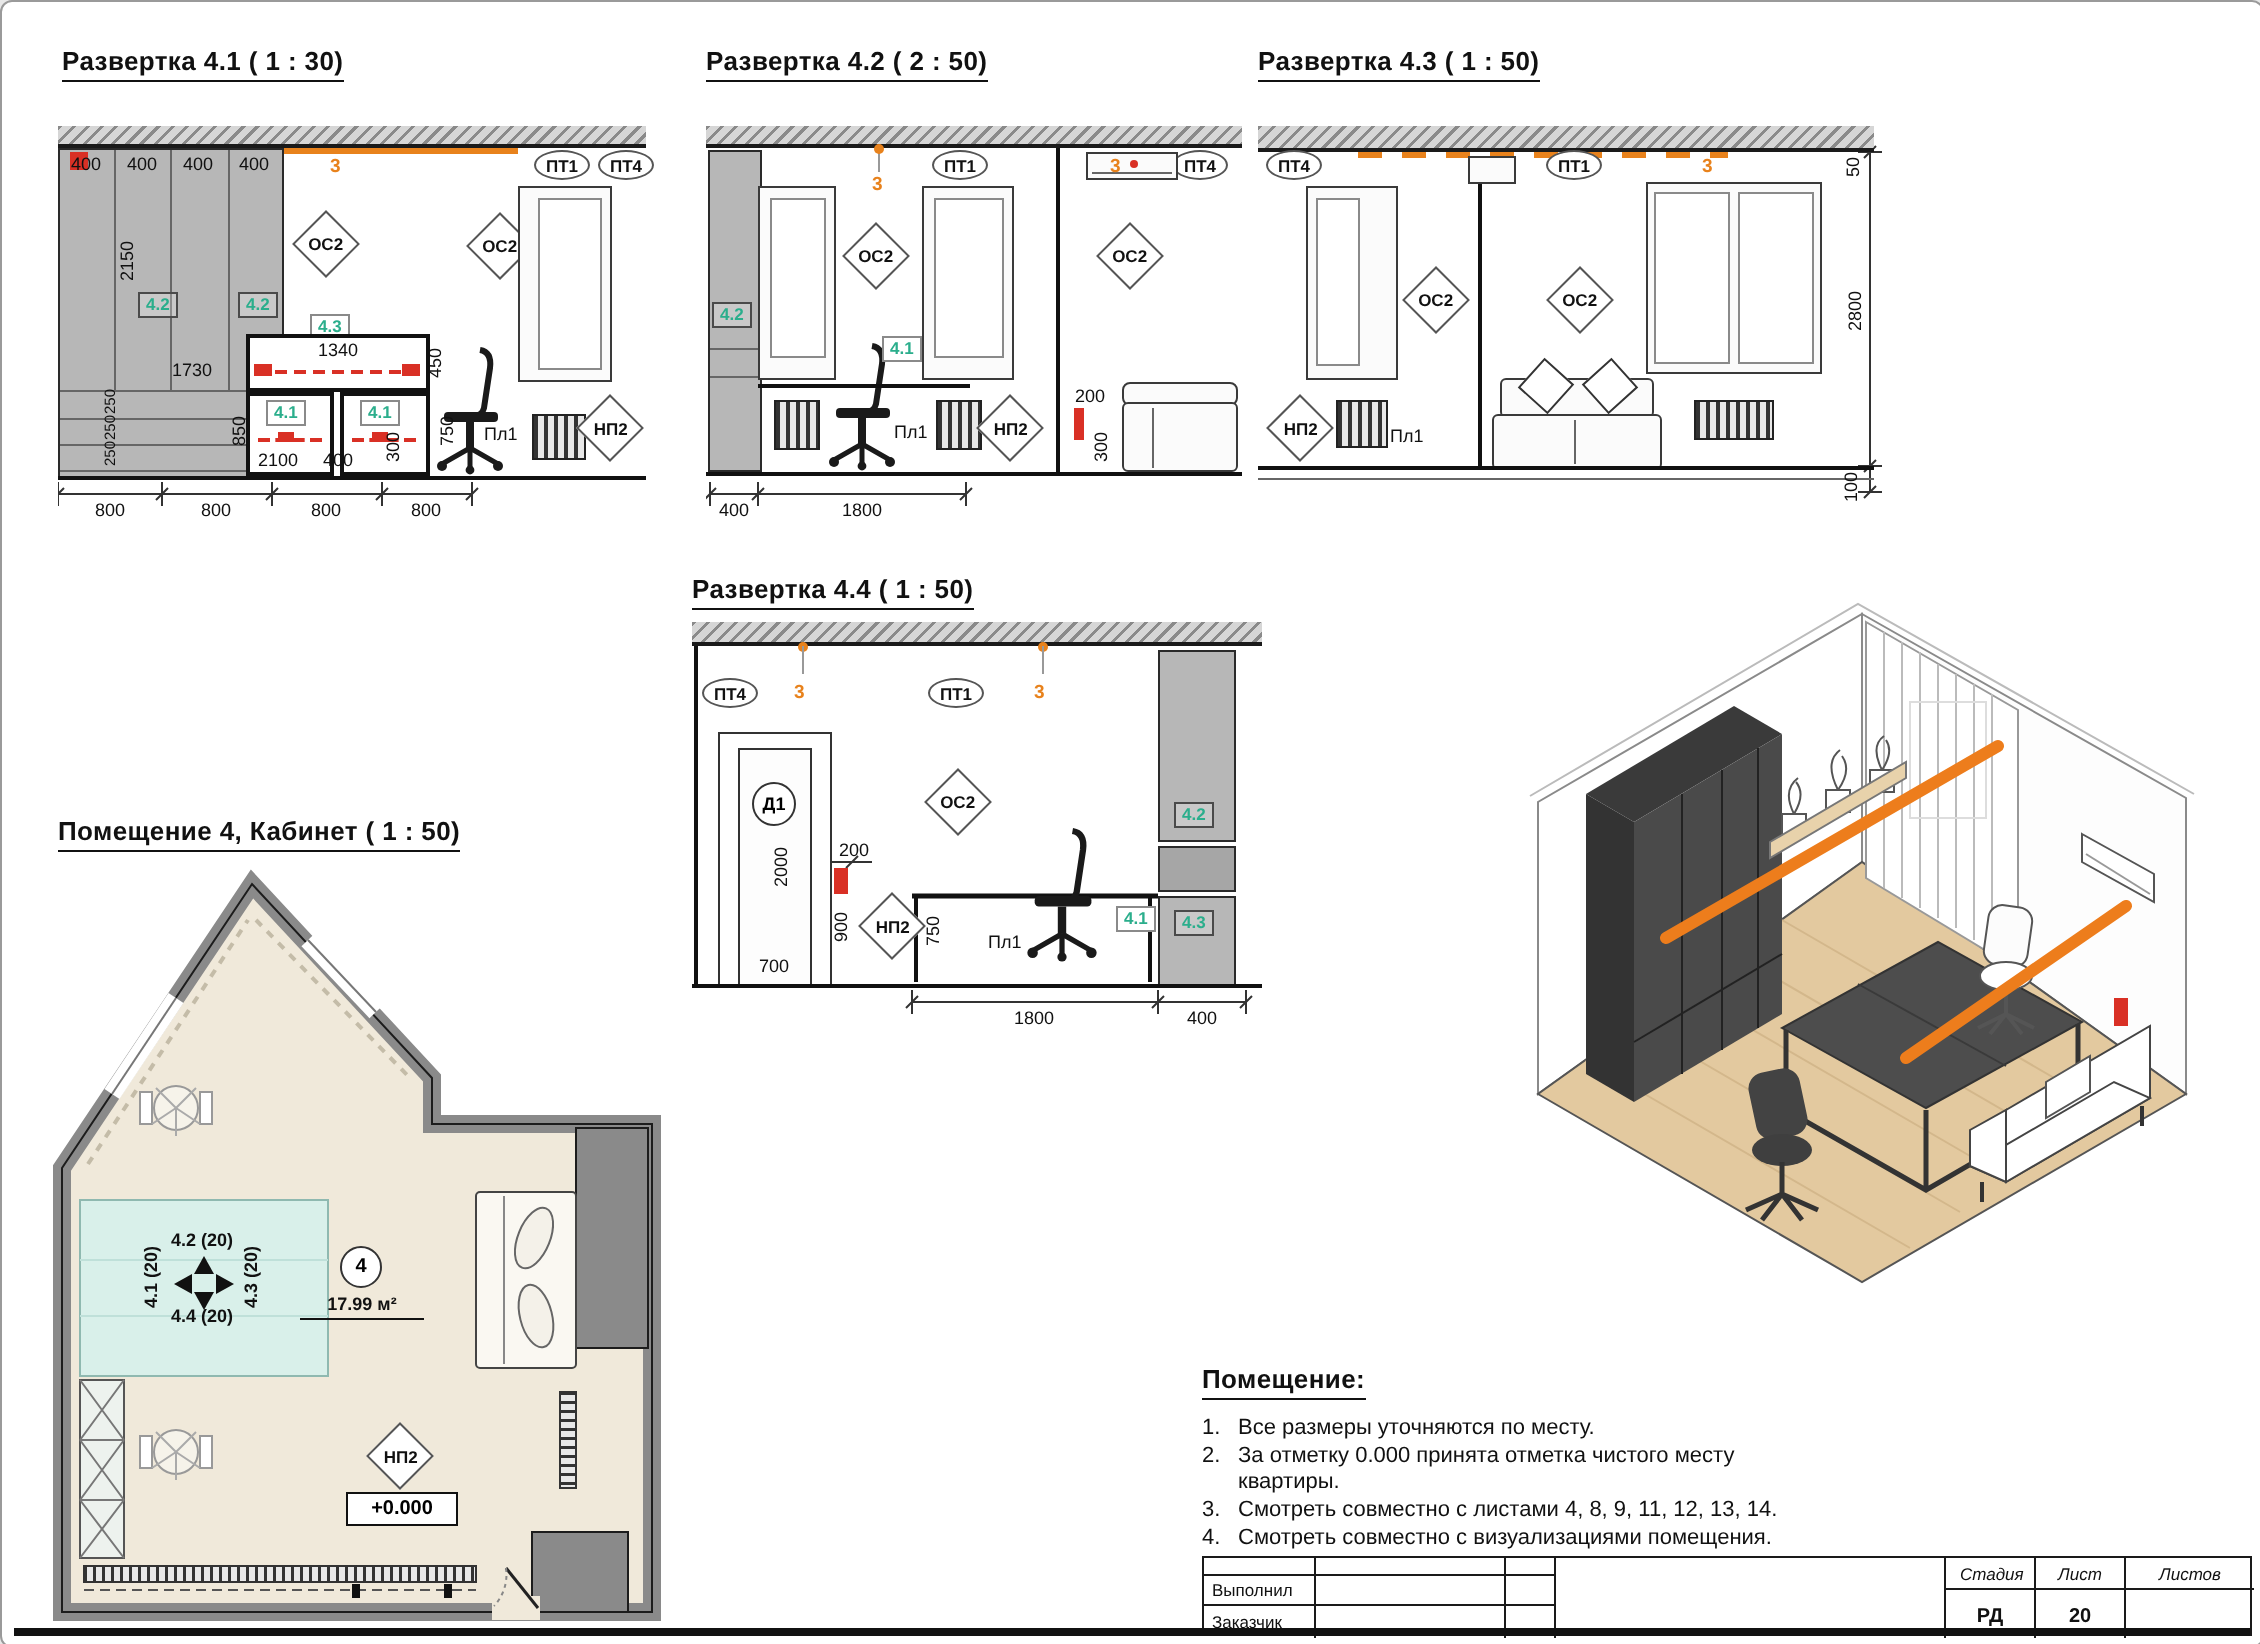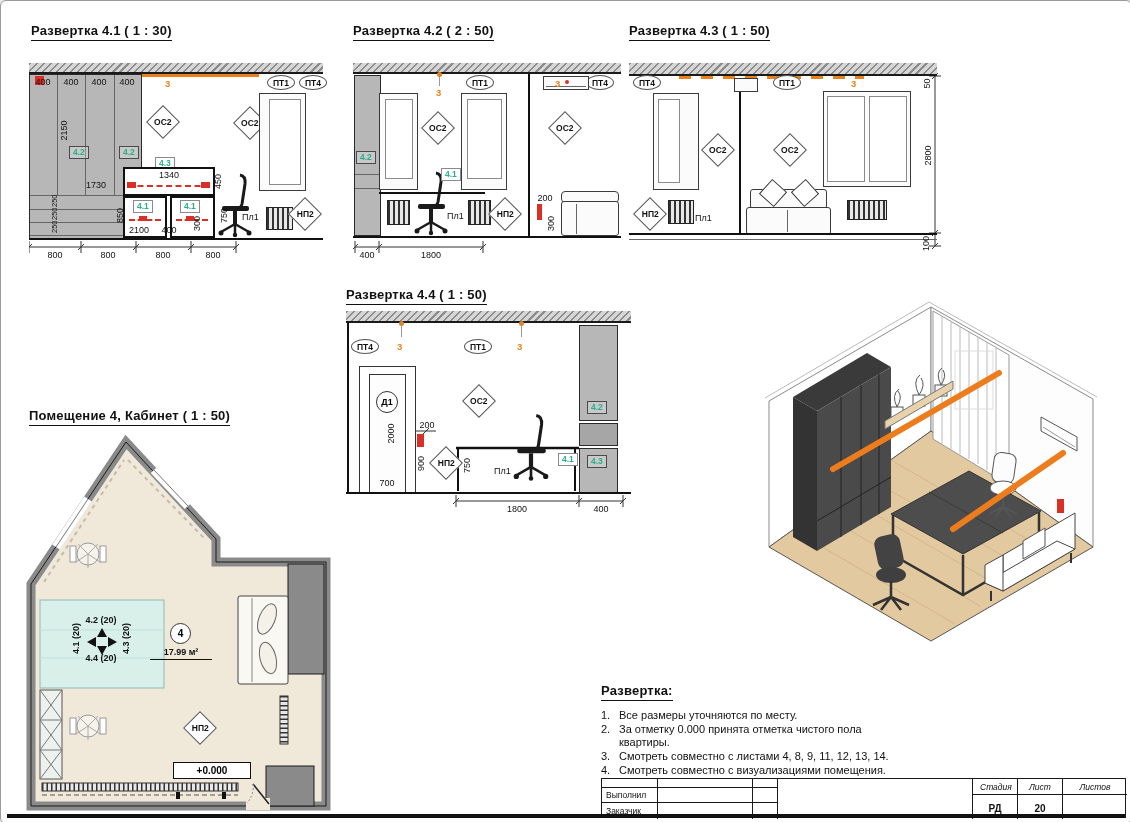--- a/index.html
+++ b/index.html
@@ -410,21 +410,21 @@
     <span class="planlbl" style="left:45px;top:220px;width:60px">4.4 (20)</span>
     <div class="arrow" style="left:71px;top:194px;border-left:5px solid transparent;border-right:5px solid transparent;border-bottom:9px solid #111"></div>
     <div class="arrow" style="left:71px;top:212px;border-left:5px solid transparent;border-right:5px solid transparent;border-top:9px solid #111"></div>
     <div class="arrow" style="left:61px;top:203px;border-top:5px solid transparent;border-bottom:5px solid transparent;border-right:9px solid #111"></div>
     <div class="arrow" style="left:82px;top:203px;border-top:5px solid transparent;border-bottom:5px solid transparent;border-left:9px solid #111"></div>
     <div style="position:absolute;left:144px;top:189px;width:21px;height:21px;border:1px solid #333;border-radius:50%;background:#fff;display:flex;align-items:center;justify-content:center;font:bold 10px 'Liberation Sans',sans-serif">4</div>
     <span class="planlbl" style="left:124px;top:214px;width:62px;border-bottom:1px solid #111;padding-bottom:2px;font-weight:bold">17.99 м²</span>
     <div class="diam" style="left:162px;top:282px">
         <span>НП2</span>
       </div>
-    <div style="position:absolute;left:147px;top:328px;width:78px;height:17px;border:1.5px solid #111;background:#fff;display:flex;align-items:center;justify-content:center;font:bold 10px 'Liberation Sans',sans-serif">+0.000</div>
+    <div style="position:absolute;left:147px;top:312px;width:56px;height:17px;border:1.5px solid #111;background:#fff;display:flex;align-items:center;justify-content:center;font:bold 10px 'Liberation Sans',sans-serif">+0.000</div>
   </div>
 
   <svg style="position:absolute;left:740px;top:288px" width="385" height="390" viewBox="0 0 385 390">
     <g>
       <polygon points="28,258 28,112 190,18 190,142" fill="#ffffff" stroke="#8a8a8a"></polygon>
       <polygon points="190,18 352,110 352,258 190,142" fill="#fdfdfd" stroke="#8a8a8a"></polygon>
       <polygon points="28,258 190,352 352,258 190,142" fill="#e3c99f" stroke="#555"></polygon>
       <path d="M52,241 L214,335 M77,223 L239,317 M101,206 L263,300 M126,188 L288,282 M150,171 L312,265" stroke="#d3b78b" stroke-width="1" fill="none"></path>
       <path d="M24,109 L188,13 L356,108" fill="none" stroke="#bbb"></path>
     </g>
@@ -474,28 +474,28 @@
       <path d="M250,302 L250,312 M330,264 L330,274" stroke="#333" stroke-width="2"></path>
     </g>
     <g stroke="#ED7D1C" stroke-width="6" stroke-linecap="round">
       <line x1="92" y1="180" x2="258" y2="84"></line>
       <line x1="212" y1="240" x2="322" y2="164"></line>
     </g>
     <rect x="316" y="210" width="7" height="14" fill="#D93025"></rect>
   </svg>
 
   <div style="position:absolute;left:600px;top:680px;width:370px">
-    <span class="t-title" style="position:static;display:inline-block;margin-bottom:8px">Развертка:</span>
+    <span class="t-title" style="position:static;display:inline-block;margin-bottom:8px">Помещение:</span>
     <div class="note-row">
       <span class="note-num">1.</span>
       <span class="note-text">Все размеры уточняются по месту.</span>
     </div>
     <div class="note-row">
       <span class="note-num">2.</span>
-      <span class="note-text" style="width:280px">За отметку 0.000 принята отметка чистого пола квартиры.</span>
+      <span class="note-text" style="width:280px">За отметку 0.000 принята отметка чистого месту квартиры.</span>
     </div>
     <div class="note-row">
       <span class="note-num">3.</span>
       <span class="note-text">Смотреть совместно с листами 4, 8, 9, 11, 12, 13, 14.</span>
     </div>
     <div class="note-row">
       <span class="note-num">4.</span>
       <span class="note-text">Смотреть совместно с визуализациями помещения.</span>
     </div>
   </div>

